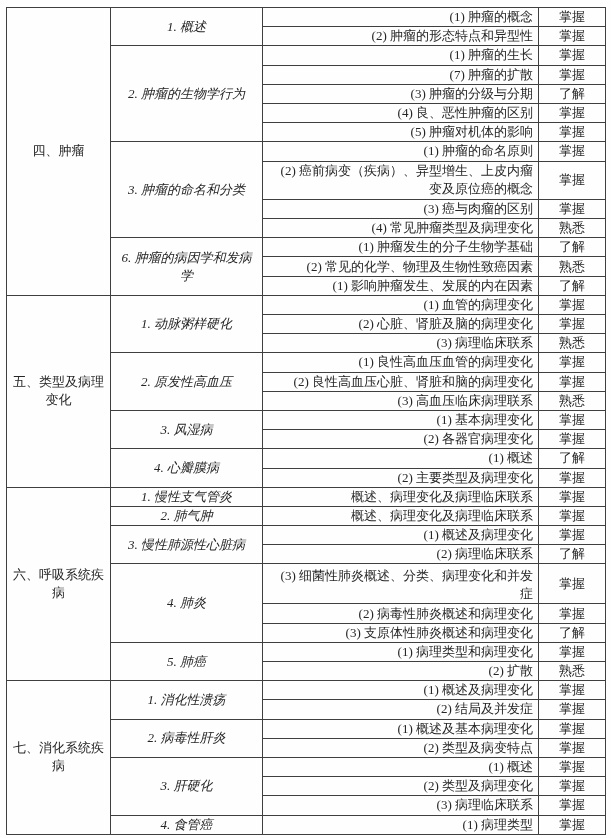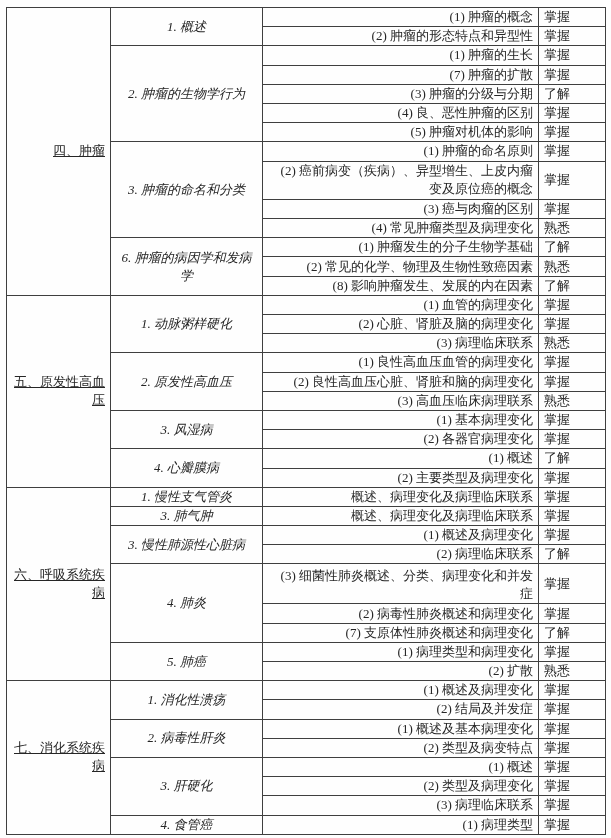--- a/index.html
+++ b/index.html
@@ -31,38 +31,37 @@
     border: 1px solid #3f3f3f;
     padding: 0 5px;
     line-height: 18px;
     vertical-align: middle;
     overflow: hidden;
     word-break: break-all;
   }
   td.category-cell {
     padding-left: 4px;
     vertical-align: middle;
-    text-align: right;
-    text-decoration: underline;
+    text-align: center;
   }
   td.topic-cell {
     padding-left: 5px;
     text-align: center;
     font-style: italic;
   }
   td.item-cell {
     padding-left: 6px;
     text-align: right;
   }
   td.item-cell.top {
     vertical-align: top;
     padding-top: 3px;
   }
   td.level-cell {
-    text-align: left;
+    text-align: center;
     padding: 0 2px;
   }
   tr.row-single { height: 19.2px; }
   tr.row-tall   { height: 38.4px; }
 </style>
 </head>
 <body>
 
 <div class="page">
   <table class="syllabus">
@@ -124,25 +123,25 @@
         <tr class="row-single">
           <td class="topic-cell" rowspan="3">6. 肿瘤的病因学和发病学</td>
           <td class="item-cell">(1) 肿瘤发生的分子生物学基础</td>
           <td class="level-cell">了解</td>
         </tr>
         <tr class="row-single">
           <td class="item-cell">(2) 常见的化学、物理及生物性致癌因素</td>
           <td class="level-cell">熟悉</td>
         </tr>
         <tr class="row-single">
-          <td class="item-cell">(8) 影响肿瘤发生、发展的内在因素</td>
-          <td class="level-cell">了解</td>
-        </tr>
-        <tr class="row-single">
-          <td class="category-cell" rowspan="10">五、原发性高血压</td>
+          <td class="item-cell">(1) 影响肿瘤发生、发展的内在因素</td>
+          <td class="level-cell">了解</td>
+        </tr>
+        <tr class="row-single">
+          <td class="category-cell" rowspan="10">五、类型及病理变化</td>
           <td class="topic-cell" rowspan="3">1. 动脉粥样硬化</td>
           <td class="item-cell">(1) 血管的病理变化</td>
           <td class="level-cell">掌握</td>
         </tr>
         <tr class="row-single">
           <td class="item-cell">(2) 心脏、肾脏及脑的病理变化</td>
           <td class="level-cell">掌握</td>
         </tr>
         <tr class="row-single">
           <td class="item-cell">(3) 病理临床联系</td>
@@ -179,21 +178,21 @@
           <td class="item-cell">(2) 主要类型及病理变化</td>
           <td class="level-cell">掌握</td>
         </tr>
         <tr class="row-single">
           <td class="category-cell" rowspan="9">六、呼吸系统疾病</td>
           <td class="topic-cell" rowspan="1">1. 慢性支气管炎</td>
           <td class="item-cell">概述、病理变化及病理临床联系</td>
           <td class="level-cell">掌握</td>
         </tr>
         <tr class="row-single">
-          <td class="topic-cell" rowspan="1">3. 肺气肿</td>
+          <td class="topic-cell" rowspan="1">2. 肺气肿</td>
           <td class="item-cell">概述、病理变化及病理临床联系</td>
           <td class="level-cell">掌握</td>
         </tr>
         <tr class="row-single">
           <td class="topic-cell" rowspan="2">3. 慢性肺源性心脏病</td>
           <td class="item-cell">(1) 概述及病理变化</td>
           <td class="level-cell">掌握</td>
         </tr>
         <tr class="row-single">
           <td class="item-cell">(2) 病理临床联系</td>
@@ -202,21 +201,21 @@
         <tr class="row-tall">
           <td class="topic-cell" rowspan="3">4. 肺炎</td>
           <td class="item-cell top">(3) 细菌性肺炎概述、分类、病理变化和并发症</td>
           <td class="level-cell">掌握</td>
         </tr>
         <tr class="row-single">
           <td class="item-cell">(2) 病毒性肺炎概述和病理变化</td>
           <td class="level-cell">掌握</td>
         </tr>
         <tr class="row-single">
-          <td class="item-cell">(7) 支原体性肺炎概述和病理变化</td>
+          <td class="item-cell">(3) 支原体性肺炎概述和病理变化</td>
           <td class="level-cell">了解</td>
         </tr>
         <tr class="row-single">
           <td class="topic-cell" rowspan="2">5. 肺癌</td>
           <td class="item-cell">(1) 病理类型和病理变化</td>
           <td class="level-cell">掌握</td>
         </tr>
         <tr class="row-single">
           <td class="item-cell">(2) 扩散</td>
           <td class="level-cell">熟悉</td>

